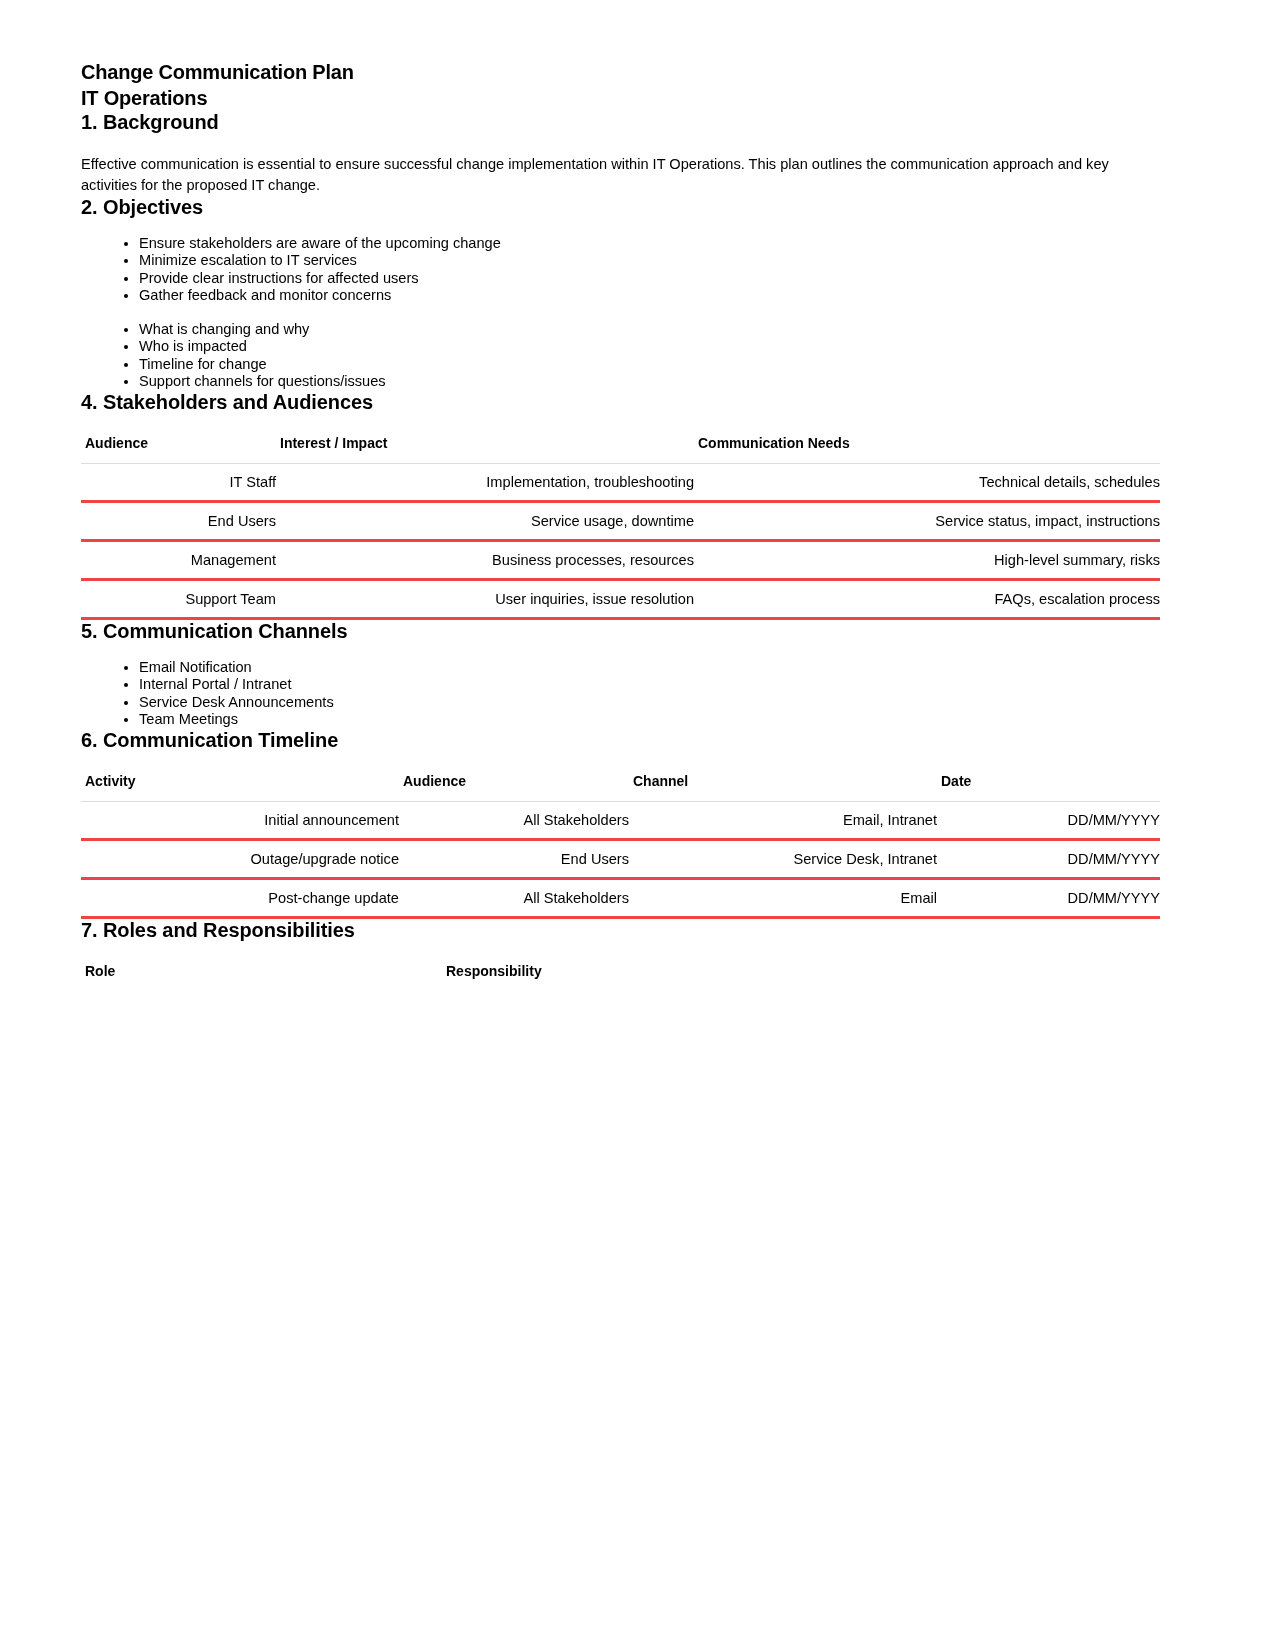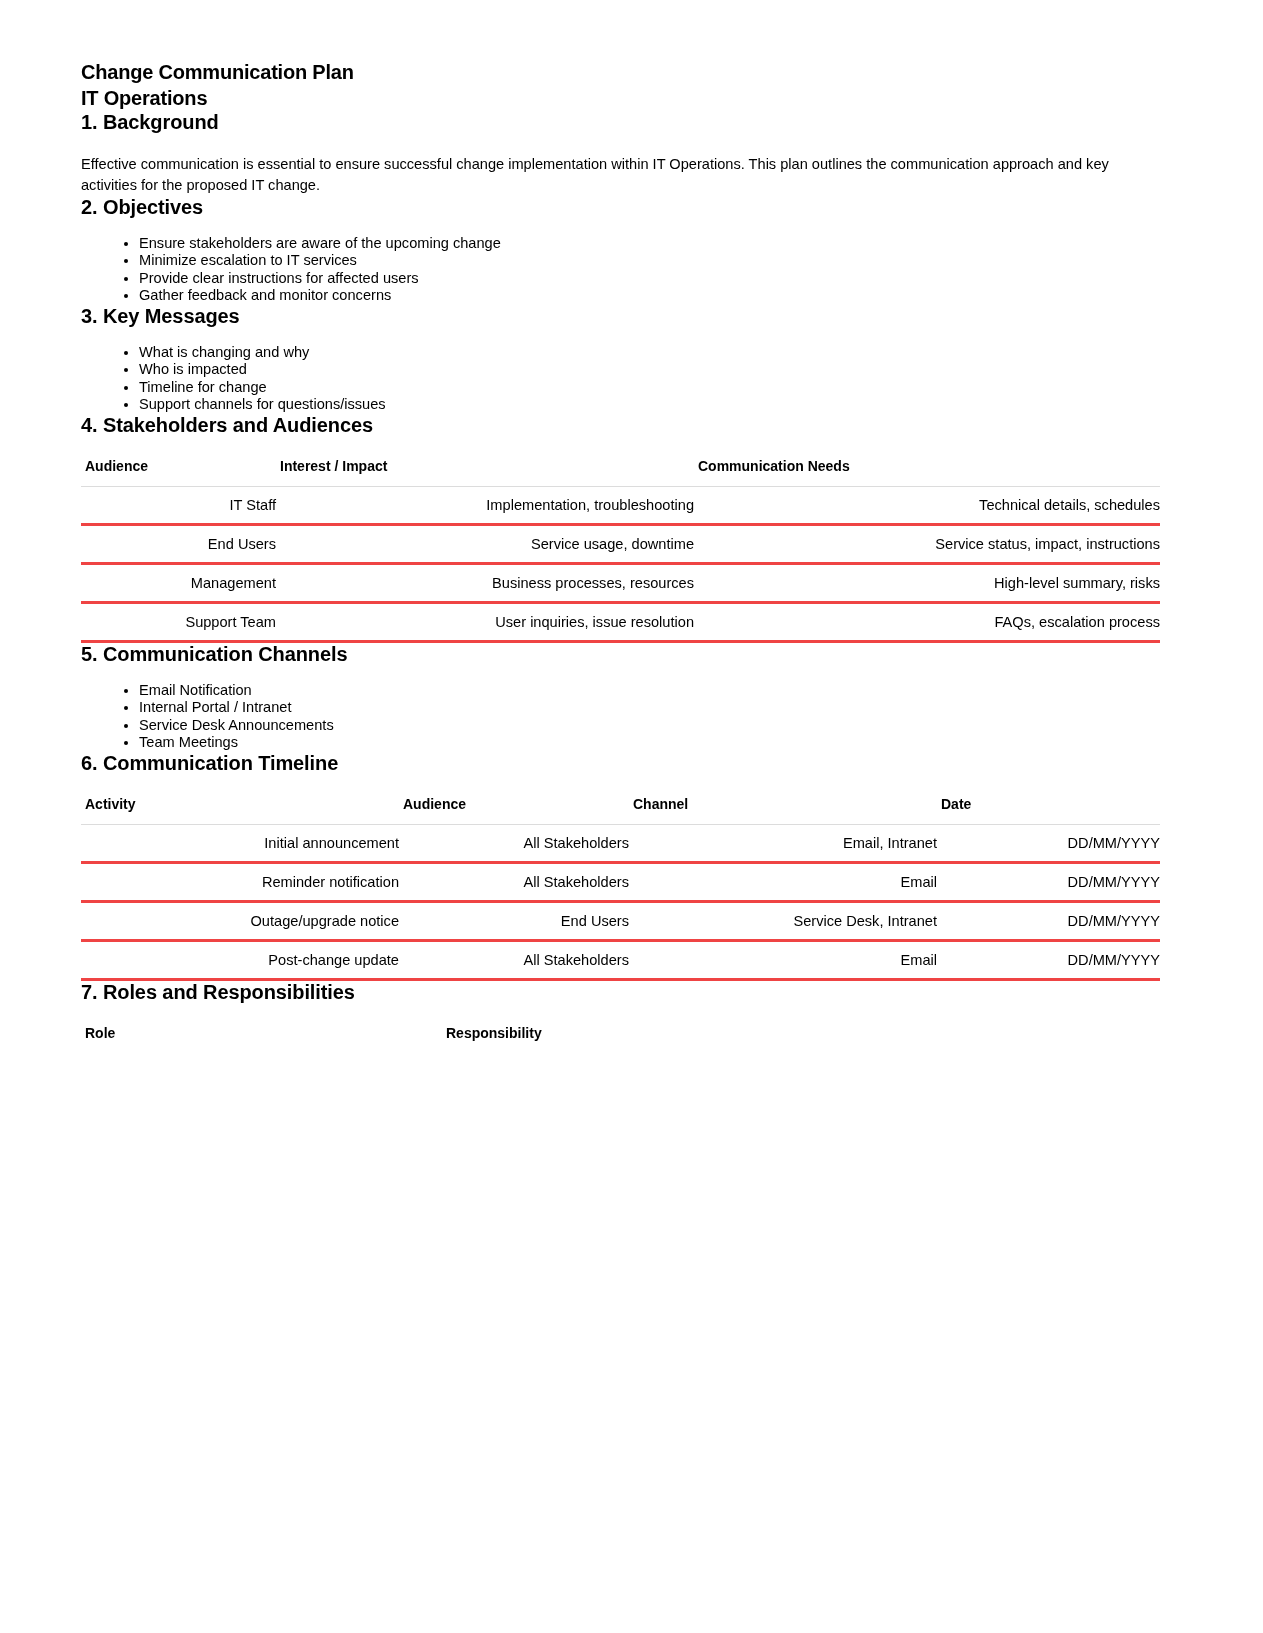--- a/index.html
+++ b/index.html
@@ -117,21 +117,20 @@
   <p class="body-text">Effective communication is essential to ensure successful change implementation within IT Operations. This plan outlines the communication approach and key activities for the proposed IT change.</p>
 
   <h2 class="section-heading sec-2">2. Objectives</h2>
   <ul class="bullets">
     <li>Ensure stakeholders are aware of the upcoming change</li>
     <li>Minimize escalation to IT services</li>
     <li>Provide clear instructions for affected users</li>
     <li>Gather feedback and monitor concerns</li>
   </ul>
 
-  <h2 class="section-heading sec-3">3. Key Messages</h2>
   <ul class="bullets">
     <li>What is changing and why</li>
     <li>Who is impacted</li>
     <li>Timeline for change</li>
     <li>Support channels for questions/issues</li>
   </ul>
 
   <h2 class="section-heading sec-4">4. Stakeholders and Audiences</h2>
   <table class="doc-table t-stake">
     <colgroup>
@@ -195,26 +194,20 @@
       </tr>
     </thead>
     <tbody>
       <tr>
         <td>Initial announcement</td>
         <td>All Stakeholders</td>
         <td>Email, Intranet</td>
         <td>DD/MM/YYYY</td>
       </tr>
       <tr>
-        <td>Reminder notification</td>
-        <td>All Stakeholders</td>
-        <td>Email</td>
-        <td>DD/MM/YYYY</td>
-      </tr>
-      <tr>
         <td>Outage/upgrade notice</td>
         <td>End Users</td>
         <td>Service Desk, Intranet</td>
         <td>DD/MM/YYYY</td>
       </tr>
       <tr>
         <td>Post-change update</td>
         <td>All Stakeholders</td>
         <td>Email</td>
         <td>DD/MM/YYYY</td>

